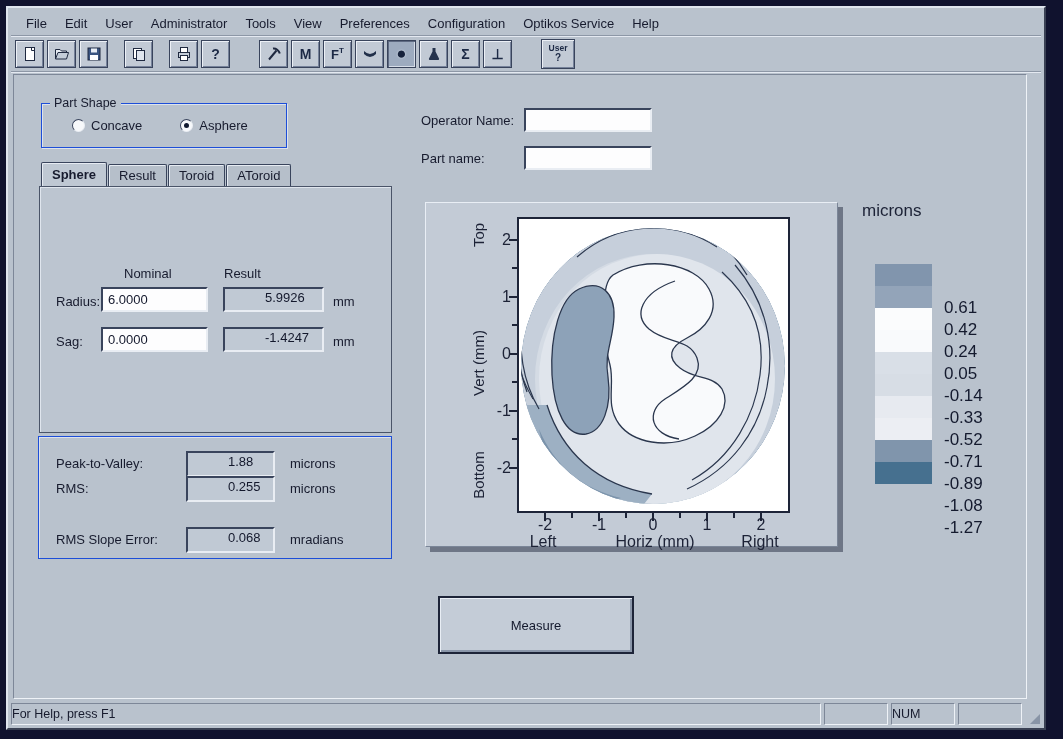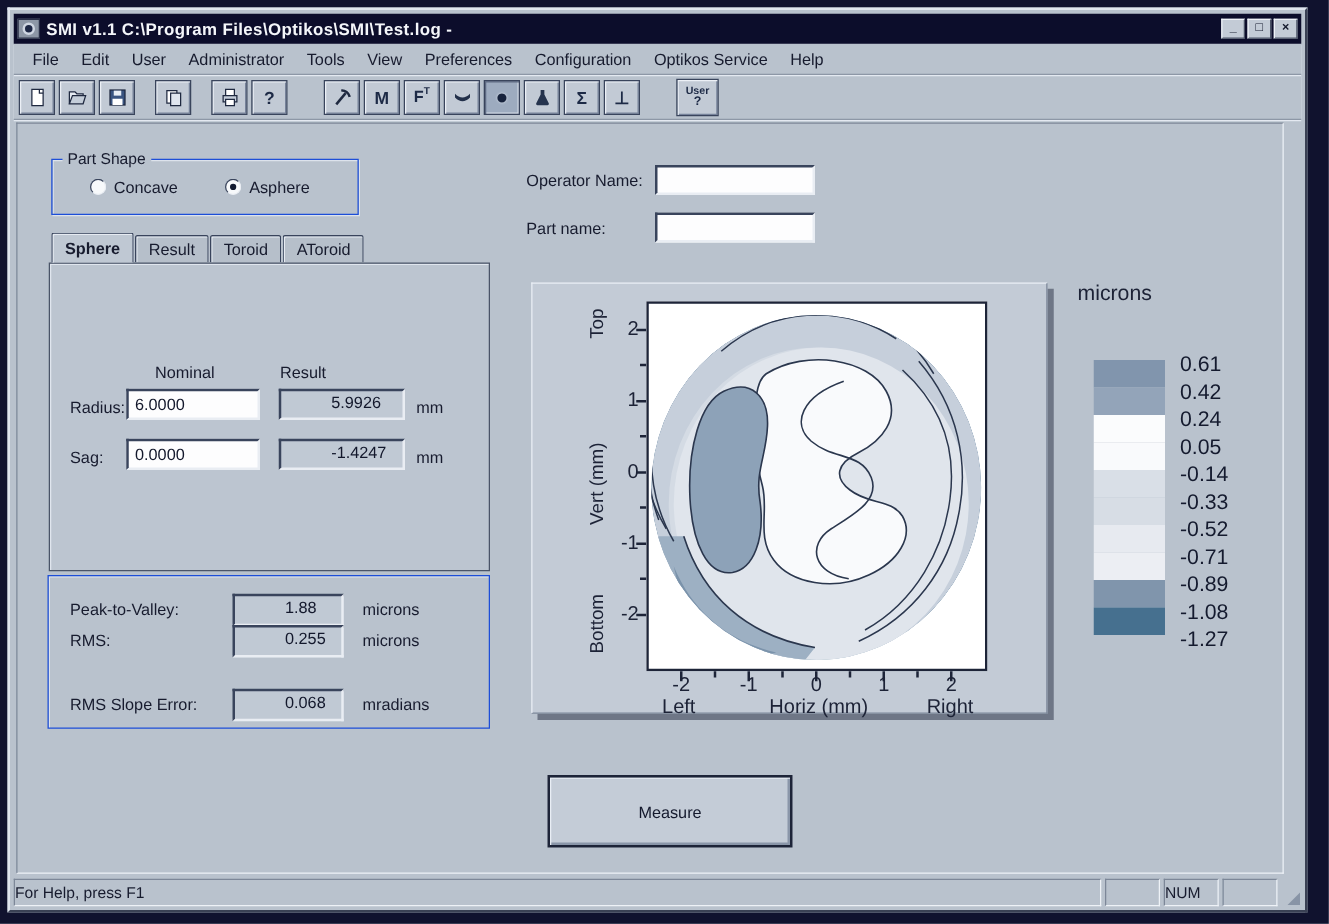--- a/index.html
+++ b/index.html
@@ -106,49 +106,38 @@
   .ytick-marks i:nth-child(3){top:136px} .ytick-marks i:nth-child(4){top:193px}
   .ytick-marks i:nth-child(5){top:250px}
   .ytick-marks i.minor { width:5px; }
   .ytick-marks i:nth-child(6){top:50px} .ytick-marks i:nth-child(7){top:107px}
   .ytick-marks i:nth-child(8){top:164px} .ytick-marks i:nth-child(9){top:221px}
 
   
   .legend-title { position:absolute; font-size:17px; color:#1c2236; }
   .legend-bar { position:absolute; width:57px; }
   .legend-block { width:57px; height:22px; }
-  .legend-labels { position:absolute; }
+  .legend-labels { position:absolute;margin-top:40px; }
   .legend-labels span { display:block; height:22px; line-height:22px; font-size:17px; color:#141a2e; }
 
   
   .statusbar { height:24px; flex:none; display:flex; align-items:stretch; gap:3px; padding-top:2px; }
   .sb-pane { border:1px solid; border-color:#7d8798 #eef2f7 #eef2f7 #7d8798; font-size:12.5px; color:#171b2e;
              display:flex; align-items:center; padding:0 0; }
   .sb-msg { flex:1; }
-  .sb-small { width:44px; }
+  .sb-small { width:64px; }
   .sb-grip { width:16px; border:none; position:relative; }
   .sb-grip::after { content:""; position:absolute; right:1px; bottom:1px; width:0; height:0;
                     border-left:10px solid transparent; border-bottom:10px solid #8894a6; }
 </style>
 </head>
 <body>
 
 <div class="window" data-name="app-window">
 
-  <div class="titlebar" data-name="title-bar">
-    <span class="app-icon" data-name="app-icon">
-        <i></i>
-      </span>
-    <span class="title-text" data-name="window-title">SMI  v1.1  C:\Program Files\Optikos\SMI\Test.log -</span>
-    <span class="win-controls">
-      <span class="win-btn" data-name="minimize-button">_</span>
-      <span class="win-btn" data-name="maximize-button">□</span>
-      <span class="win-btn" data-name="close-button">×</span>
-    </span>
-  </div>
 
   <div class="menubar" data-name="menu-bar" data-repeat="menu.items">
 
   <span class="menu-item" data-name="menu-item">File</span>
       <span class="menu-item" data-name="menu-item">Edit</span>
       <span class="menu-item" data-name="menu-item">User</span>
       <span class="menu-item" data-name="menu-item">Administrator</span>
       <span class="menu-item" data-name="menu-item">Tools</span>
       <span class="menu-item" data-name="menu-item">View</span>
       <span class="menu-item" data-name="menu-item">Preferences</span>

